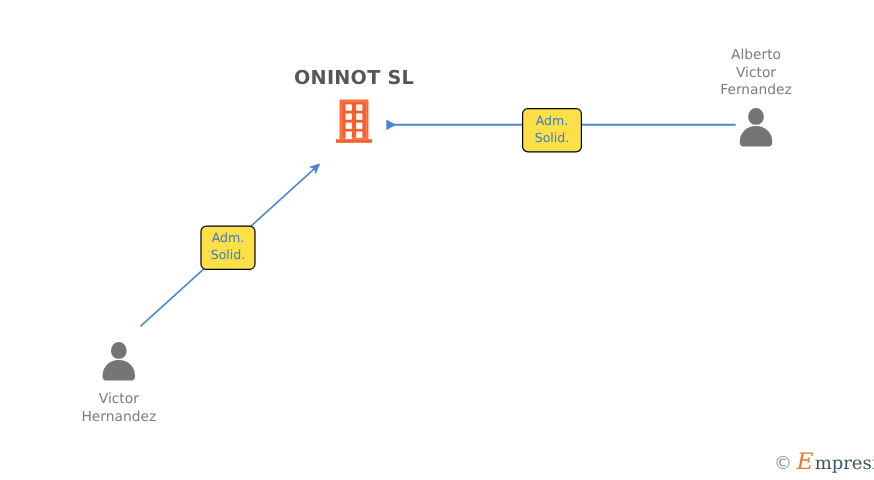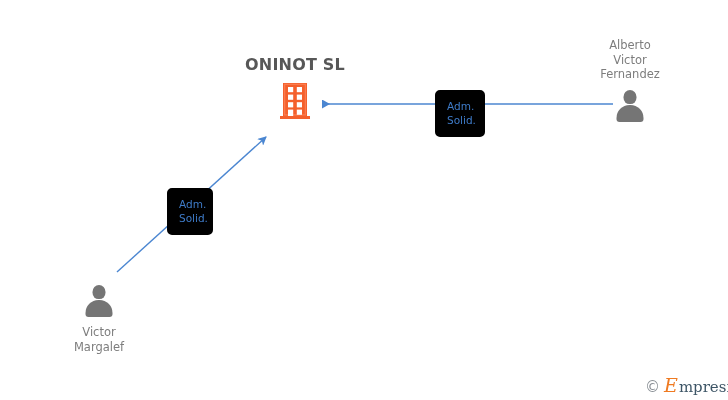--- a/index.html
+++ b/index.html
@@ -91,22 +91,22 @@
     transform: translateX(-50%);
     width: 27px;
     height: 17px;
     background: #757575;
     border-radius: 13px 13px 3px 3px;
   }
 
   
   .rel-label {
     position: absolute;
-    background: #000000;
-    border: 6px solid #000000;
+    background: #fde047;
+    border: 1px solid #000000;
     border-radius: 5px;
     color: #3e7bc8;
     font-size: 10.5px;
     line-height: 14px;
     text-align: center;
     padding: 3px 6px 4px 6px;
     box-sizing: border-box;
     white-space: nowrap;
   }
   .rel-label.r1 { left: 435px; top: 90px;  width: 50px; }
@@ -198,21 +198,21 @@
     </div>
   </div>
 
   <div class="person-node left">
     <div class="person-icon">
       <div class="person-head"></div>
       <div class="person-body"></div>
     </div>
     <div class="person-name">
       <div>Victor</div>
-      <div>Margalef</div>
+      <div>Hernandez</div>
     </div>
   </div>
 
   <div class="rel-label r1">
     <span>Adm.</span>
     <span>Solid.</span>
   </div>
 
   <div class="rel-label r2">
     <span>Adm.</span>

